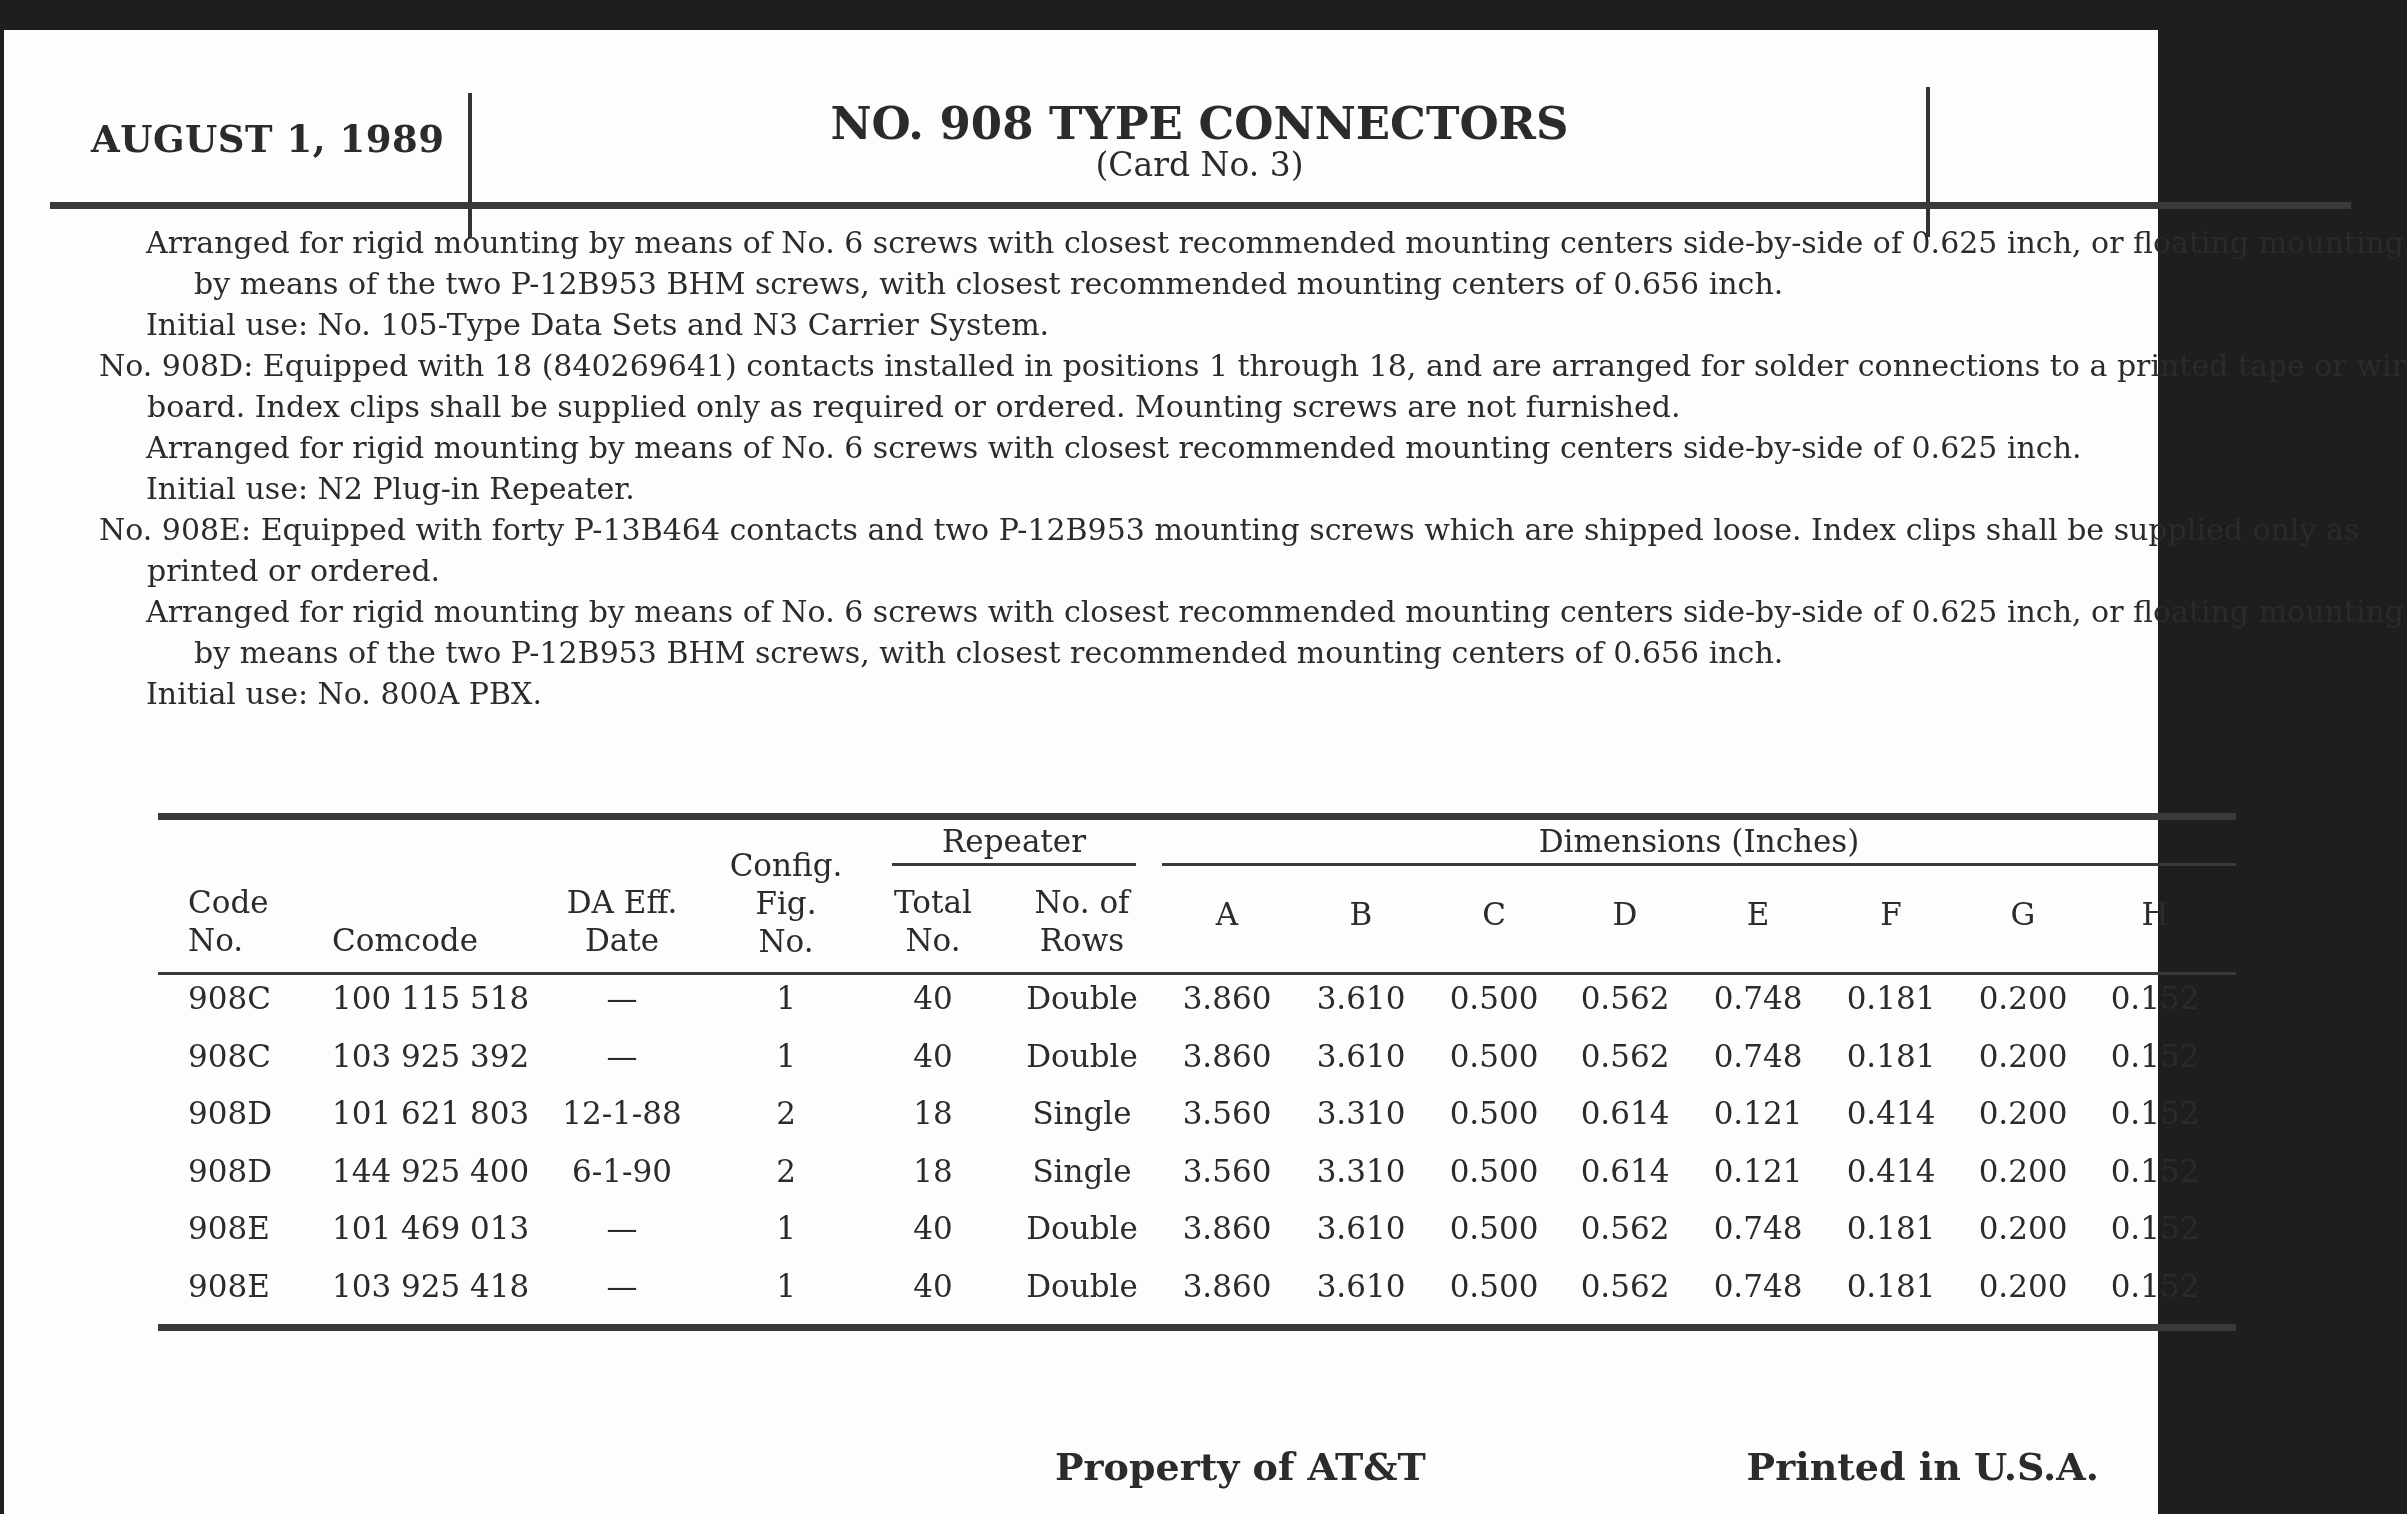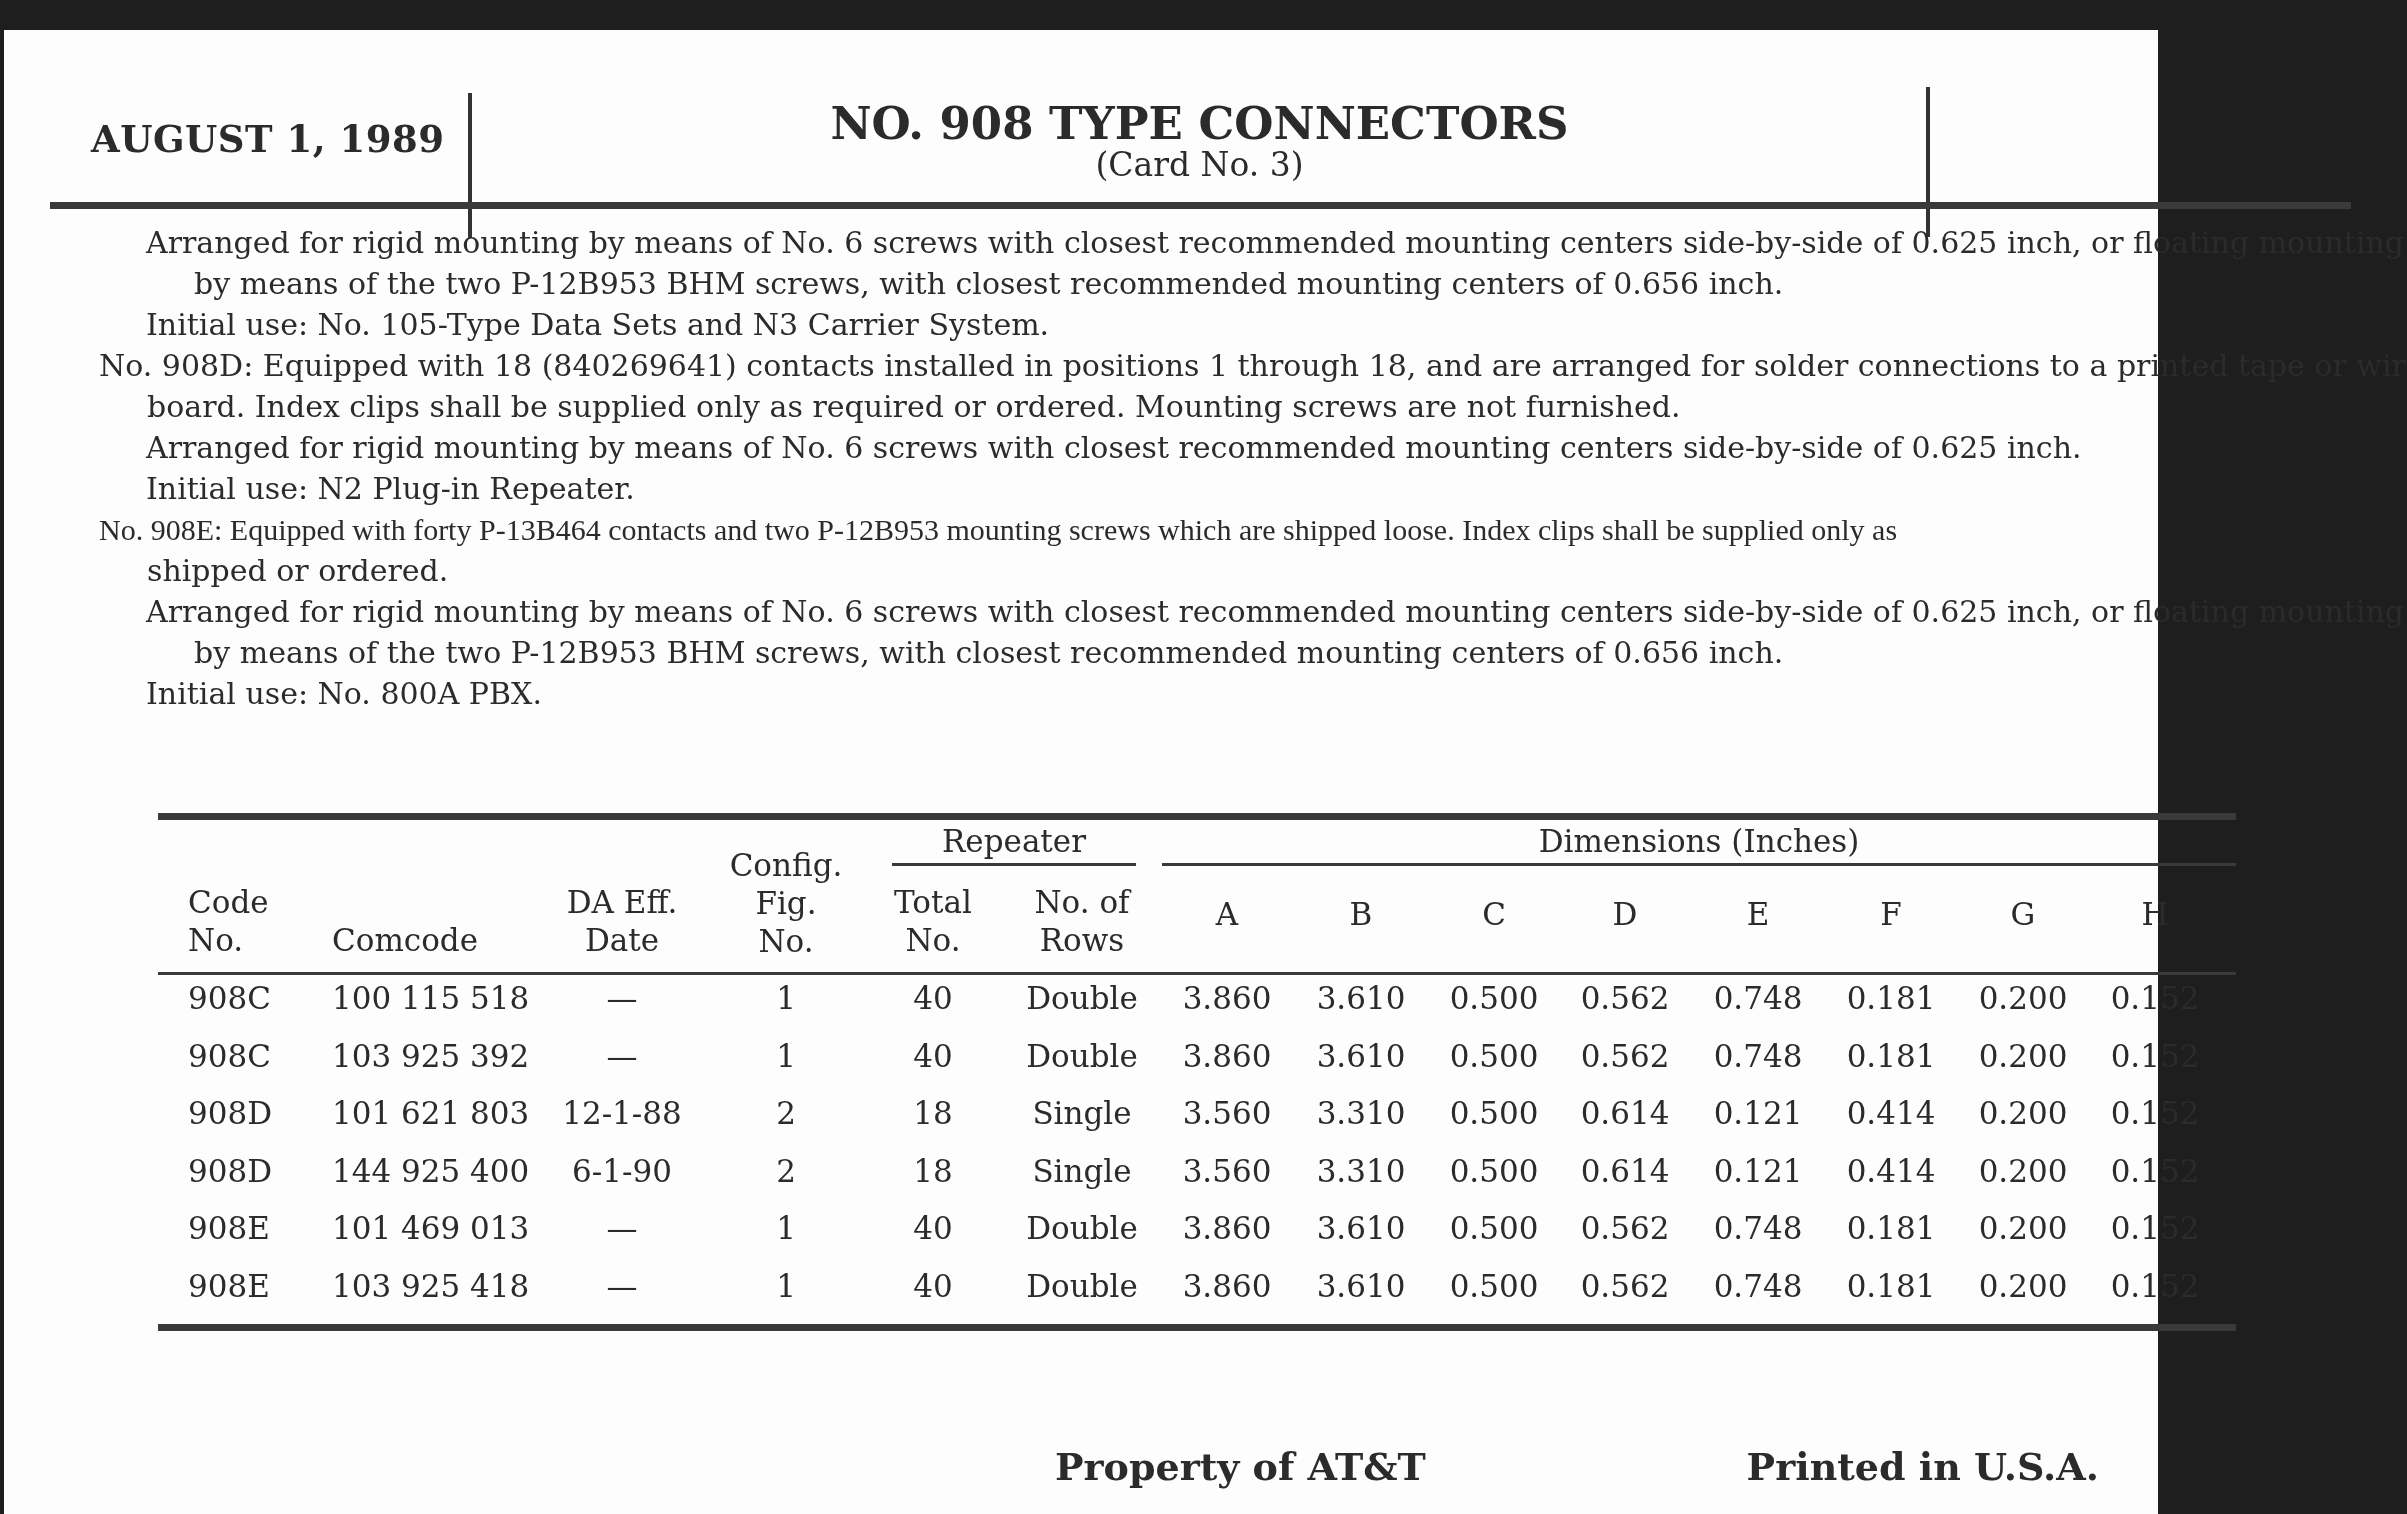--- a/index.html
+++ b/index.html
@@ -64,22 +64,22 @@
         <div class="para-line" style="margin-left: -48px;">No. 908D: Equipped with 18 (840269641) contacts installed in positions 1 through 18, and are arranged for solder connections to a printed tape or wiring</div>
         <div class="para-line" style="margin-left: 0px;">board. Index clips shall be supplied only as required or ordered. Mounting screws are not furnished.</div>
       </div>
       <div class="para" style="padding-left: 95px;">
         <div class="para-line" style="margin-left: -48px;">Arranged for rigid mounting by means of No. 6 screws with closest recommended mounting centers side-by-side of 0.625 inch.</div>
       </div>
       <div class="para" style="padding-left: 95px;">
         <div class="para-line" style="margin-left: -48px;">Initial use: N2 Plug-in Repeater.</div>
       </div>
       <div class="para" style="padding-left: 48px;">
-        <div class="para-line" style="margin-left: -48px; font-family: Liberation Serif, serif;">No. 908E: Equipped with forty P-13B464 contacts and two P-12B953 mounting screws which are shipped loose. Index clips shall be supplied only as</div>
-        <div class="para-line" style="margin-left: 0px;">shipped or ordered.</div>
+        <div class="para-line" style="margin-left: -48px;">No. 908E: Equipped with forty P-13B464 contacts and two P-12B953 mounting screws which are shipped loose. Index clips shall be supplied only as</div>
+        <div class="para-line" style="margin-left: 0px;">printed or ordered.</div>
       </div>
       <div class="para" style="padding-left: 95px;">
         <div class="para-line" style="margin-left: -48px;">Arranged for rigid mounting by means of No. 6 screws with closest recommended mounting centers side-by-side of 0.625 inch, or floating mounting</div>
         <div class="para-line" style="margin-left: 0px;">by means of the two P-12B953 BHM screws, with closest recommended mounting centers of 0.656 inch.</div>
       </div>
       <div class="para" style="padding-left: 95px;">
         <div class="para-line" style="margin-left: -48px;">Initial use: No. 800A PBX.</div>
       </div>
     </div>
 

